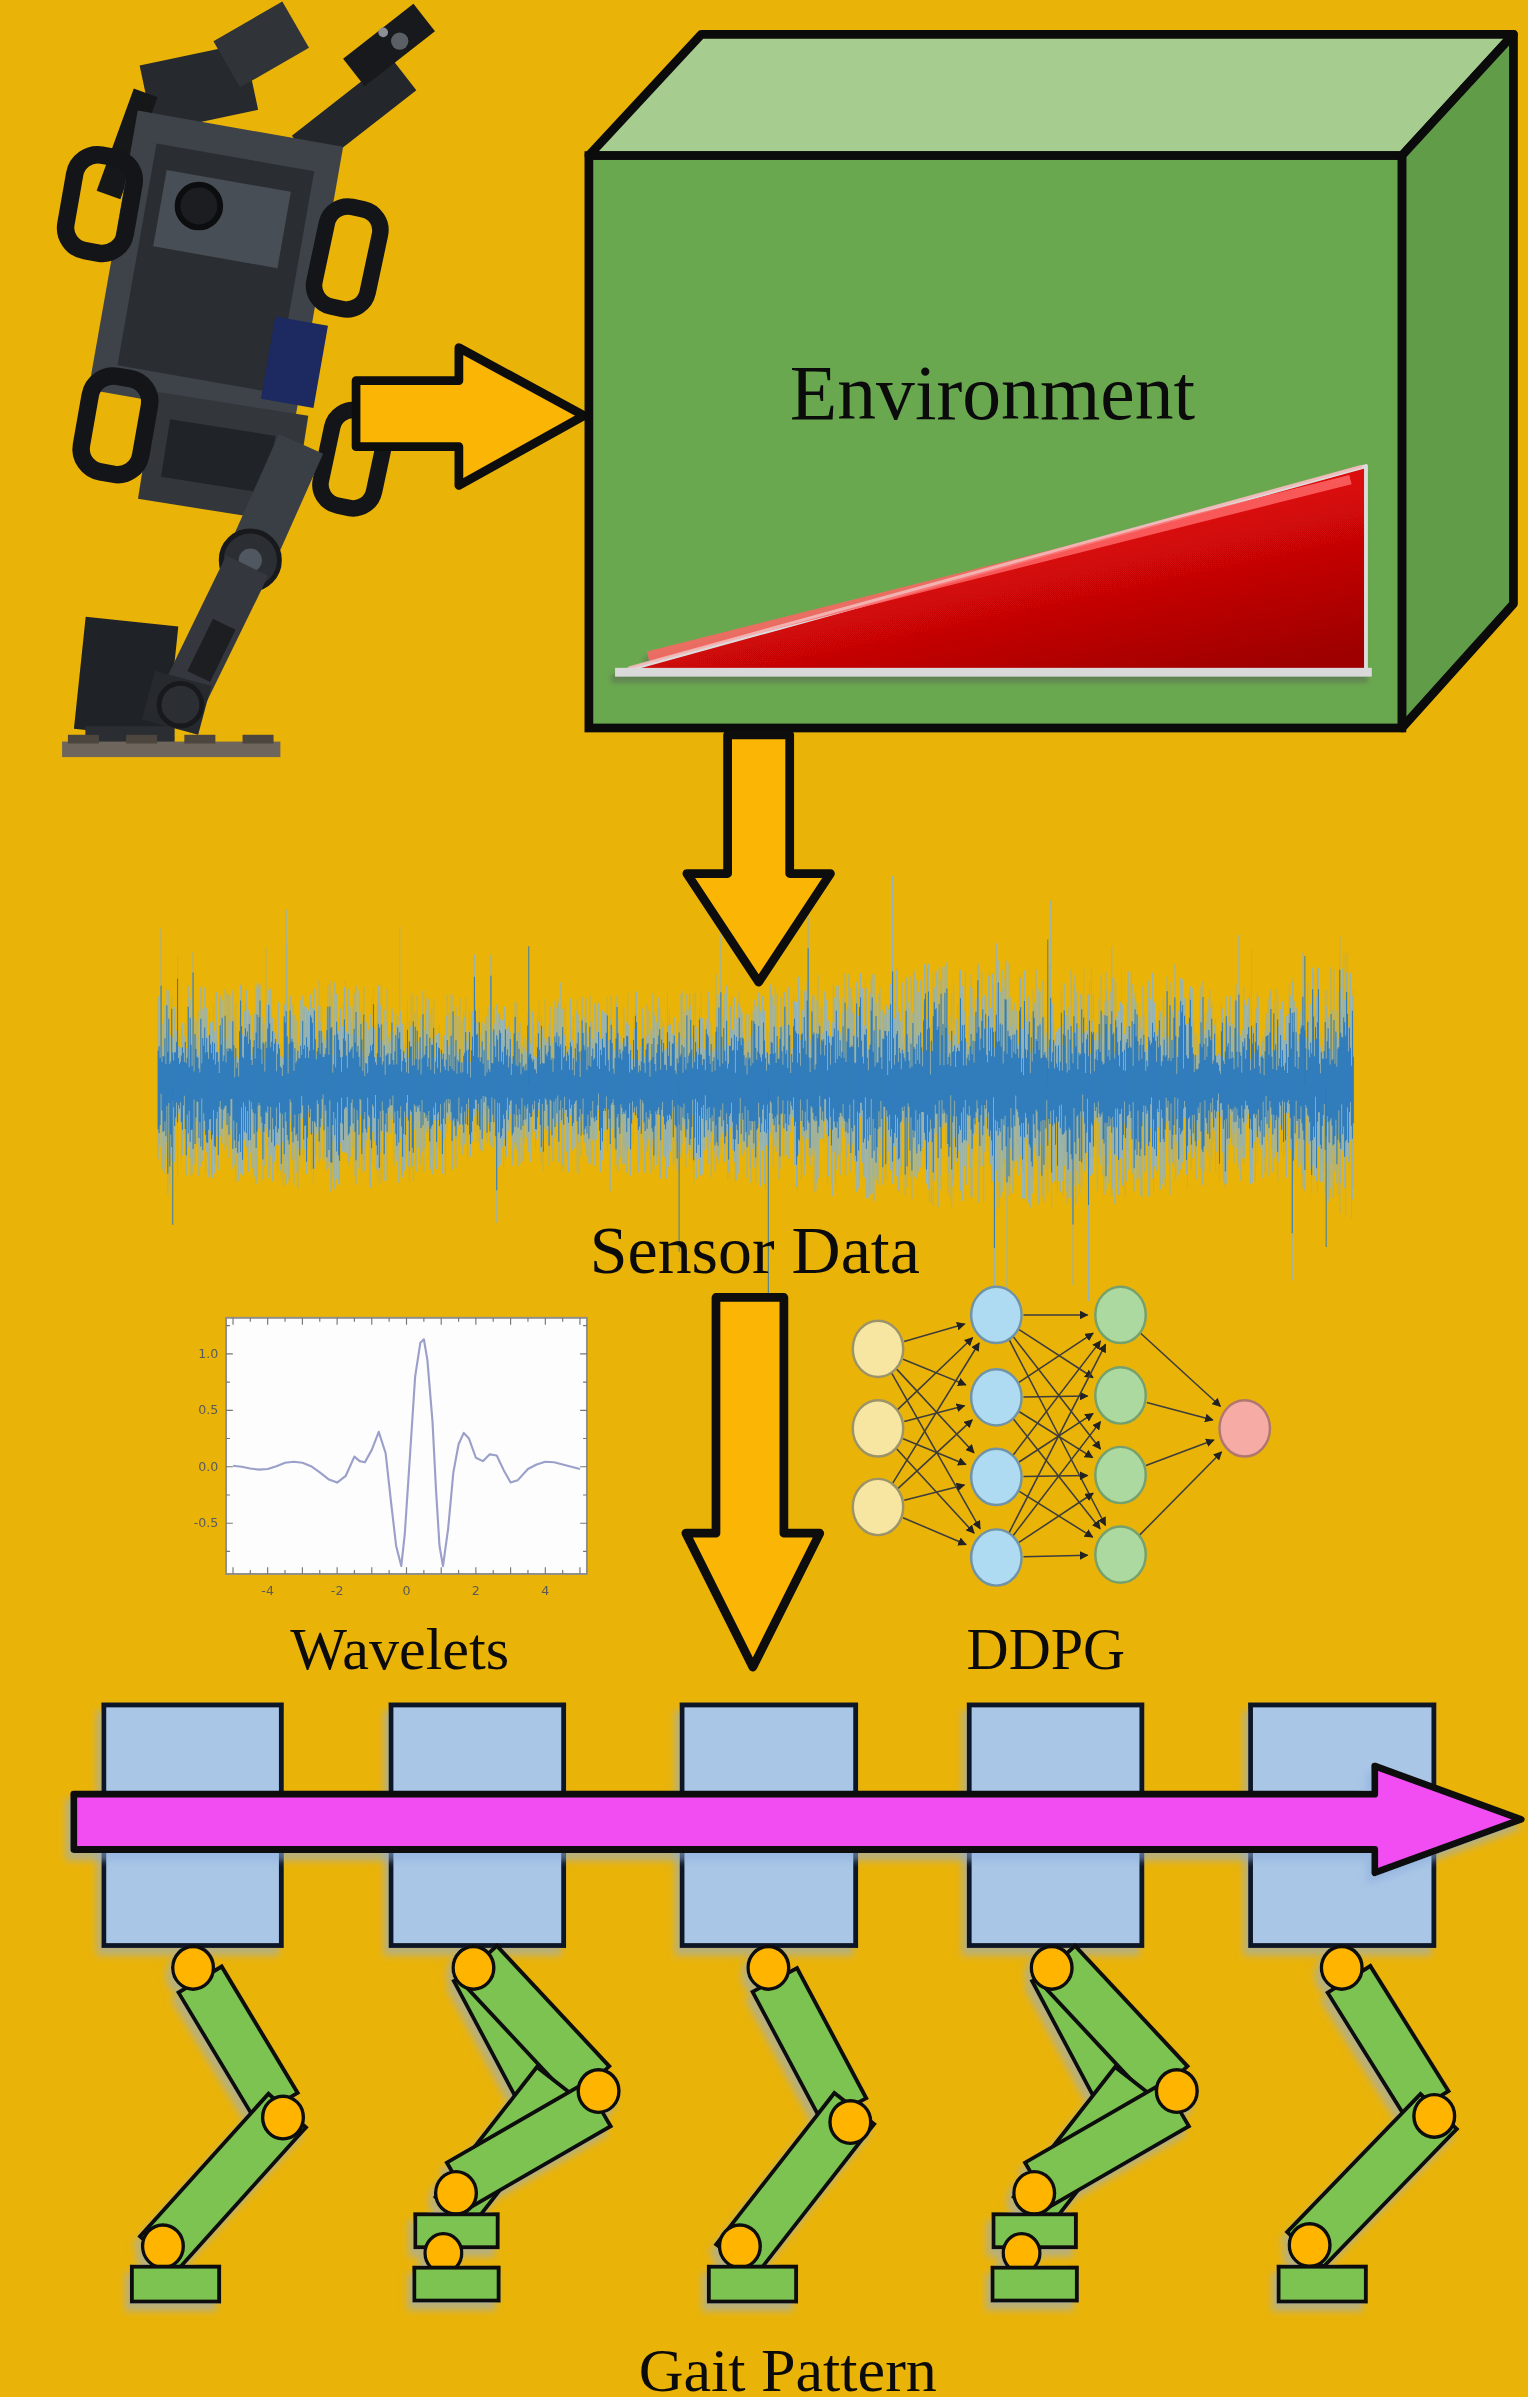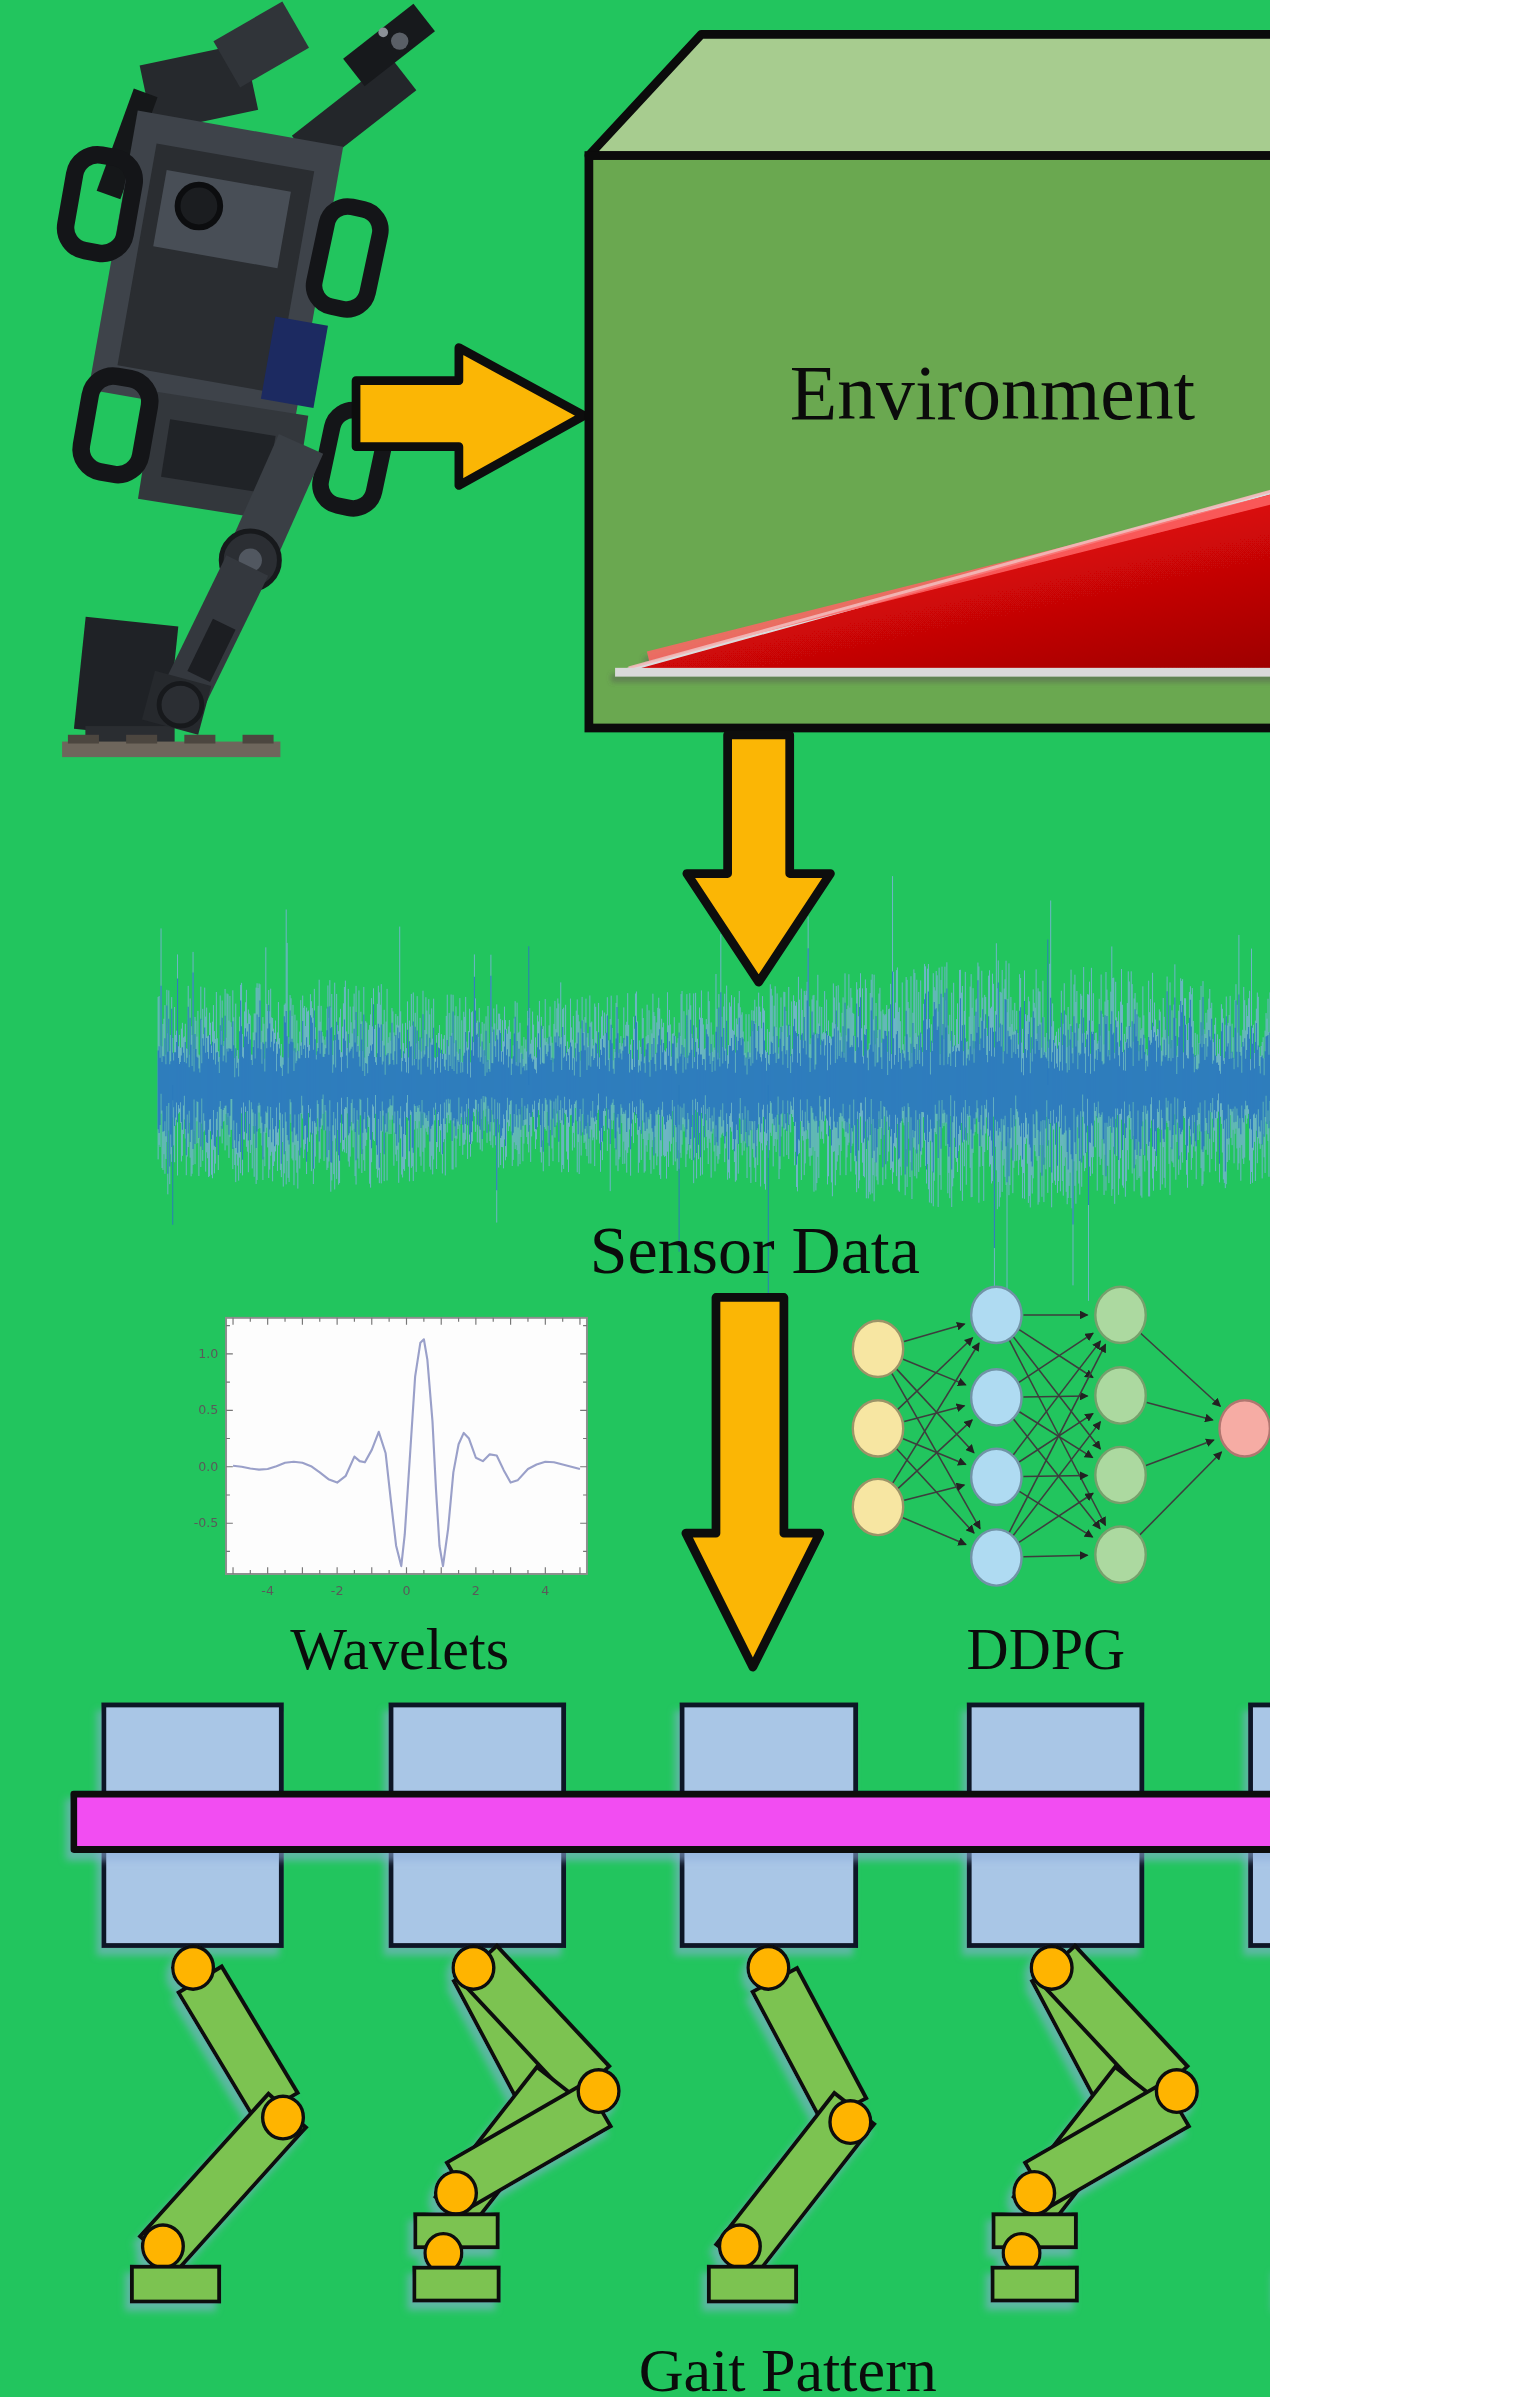--- a/index.html
+++ b/index.html
@@ -1,16 +1,16 @@
 <!DOCTYPE html>
 <html><head>
 <meta charset="utf-8">
 <style>
   html,body{margin:0;padding:0;background:#ffffff;}
-  .stage{position:relative;width:1270px;height:2398px;background:#22c55e;overflow:hidden;
+  .stage{position:relative;width:1528px;height:2398px;background:#eab308;overflow:hidden;
          font-family:"Liberation Serif","DejaVu Serif",serif;}
   svg{display:block;}
   text{font-family:"Liberation Serif","DejaVu Serif",serif;fill:#0b0b0b;}
   .big-label{font-weight:400;}
   .tick-label{font-family:"DejaVu Sans","Liberation Sans",sans-serif;fill:#5a5a5a;}
 </style>
 </head>
 <body>
 
 <div class="stage">

